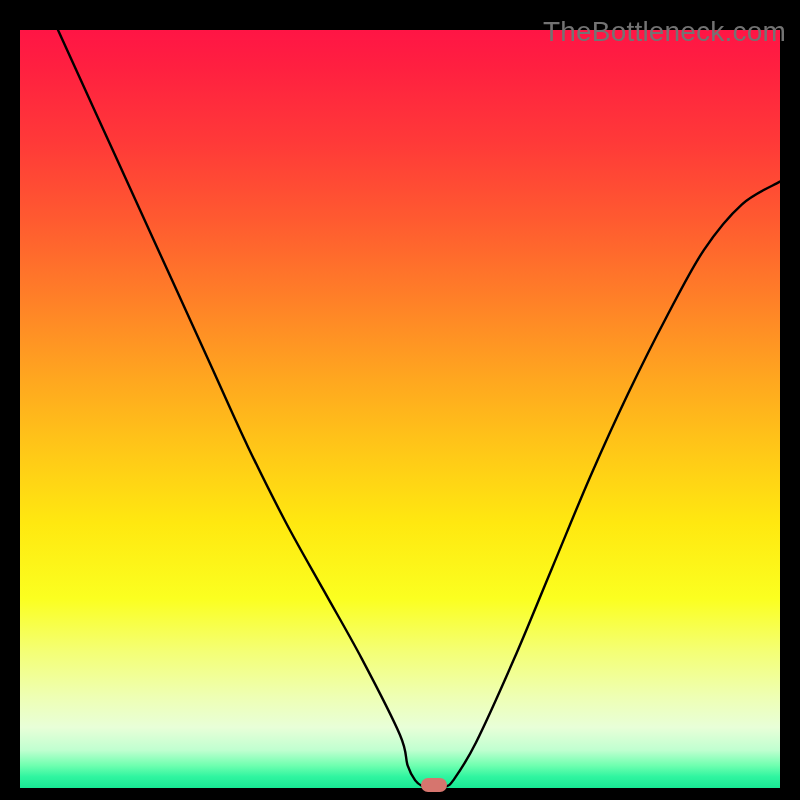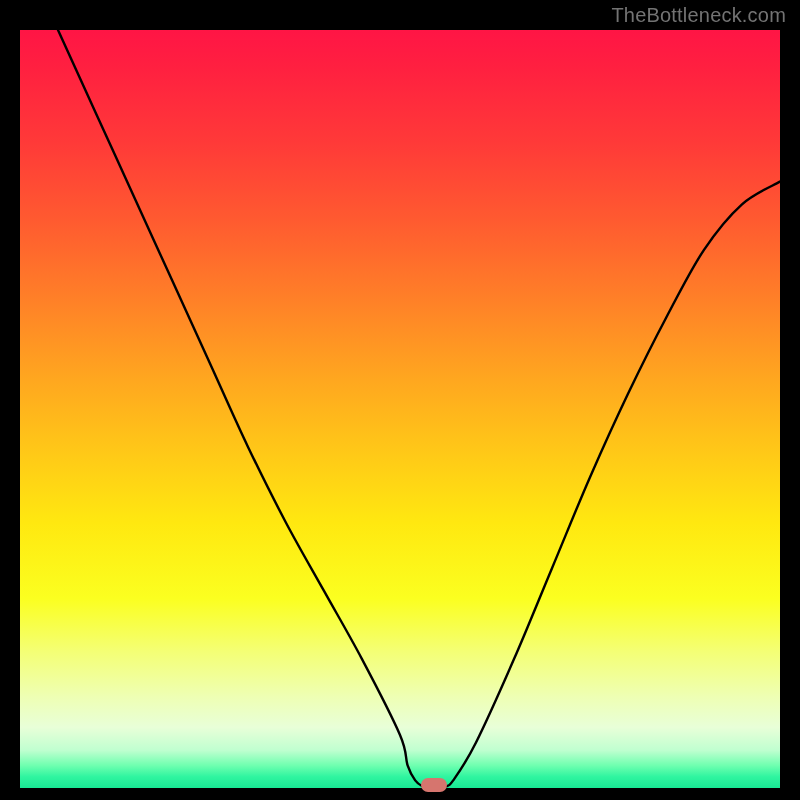--- a/index.html
+++ b/index.html
@@ -12,24 +12,24 @@
     font-family: Arial, Helvetica, sans-serif;
   }
   .frame {
     position: relative;
     width: 800px;
     height: 800px;
     background: #000;
   }
   .watermark {
     position: absolute;
-    top: 4px;
+    top: 16px;
     right: 14px;
     color: #737373;
-    font-size: 20px;
+    font-size: 28px;
     font-weight: 500;
     letter-spacing: 0.2px;
     z-index: 10;
   }
   .plot-area {
     position: absolute;
     left: 20px;
     top: 30px;
     width: 760px;
     height: 758px;

